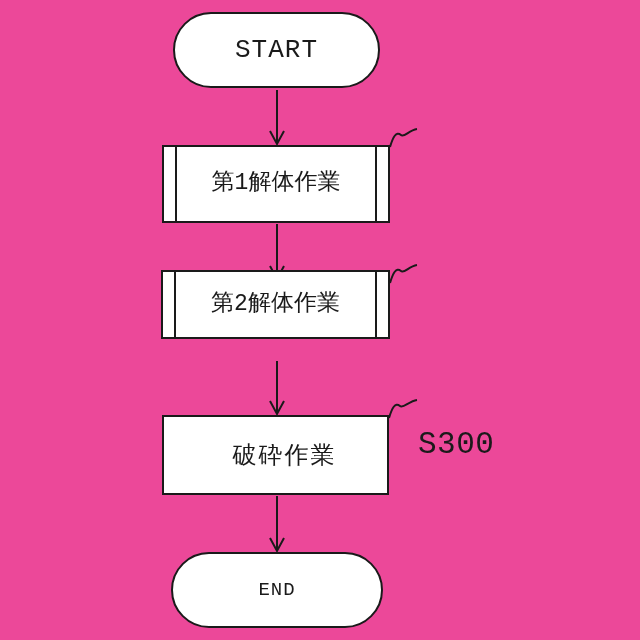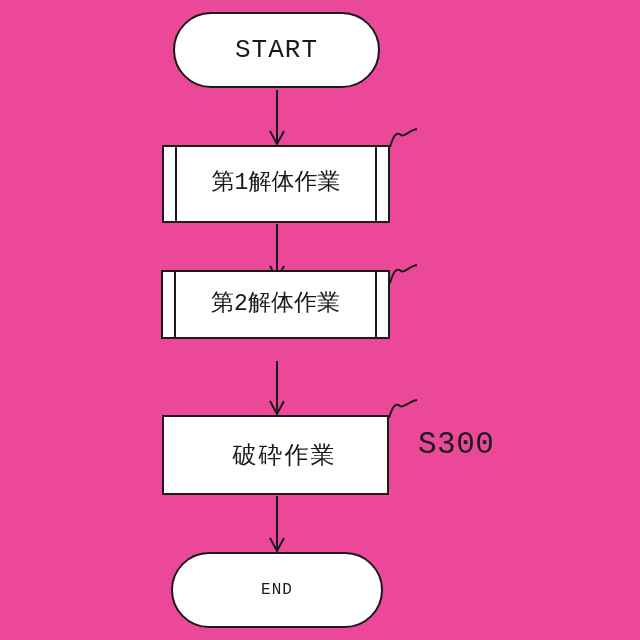--- a/index.html
+++ b/index.html
@@ -37,21 +37,21 @@
   }
   .terminator {
     border-radius: 40px;
   }
   #start {
     left: 173px; top: 12px; width: 207px; height: 76px;
     font-size: 26px; letter-spacing: 1px;
   }
   #end {
     left: 171px; top: 552px; width: 212px; height: 76px;
-    font-size: 16px; letter-spacing: 1px; align-items: center;
+    font-size: 19px; letter-spacing: 1px; align-items: center;
   }
   #step1 {
     left: 162px; top: 145px; width: 228px; height: 78px;
     font-size: 23px; line-height: 1.3;
   }
   #step2 {
     left: 161px; top: 270px; width: 229px; height: 69px;
     font-size: 23px; line-height: 1.3;
   }
   #step3 {

